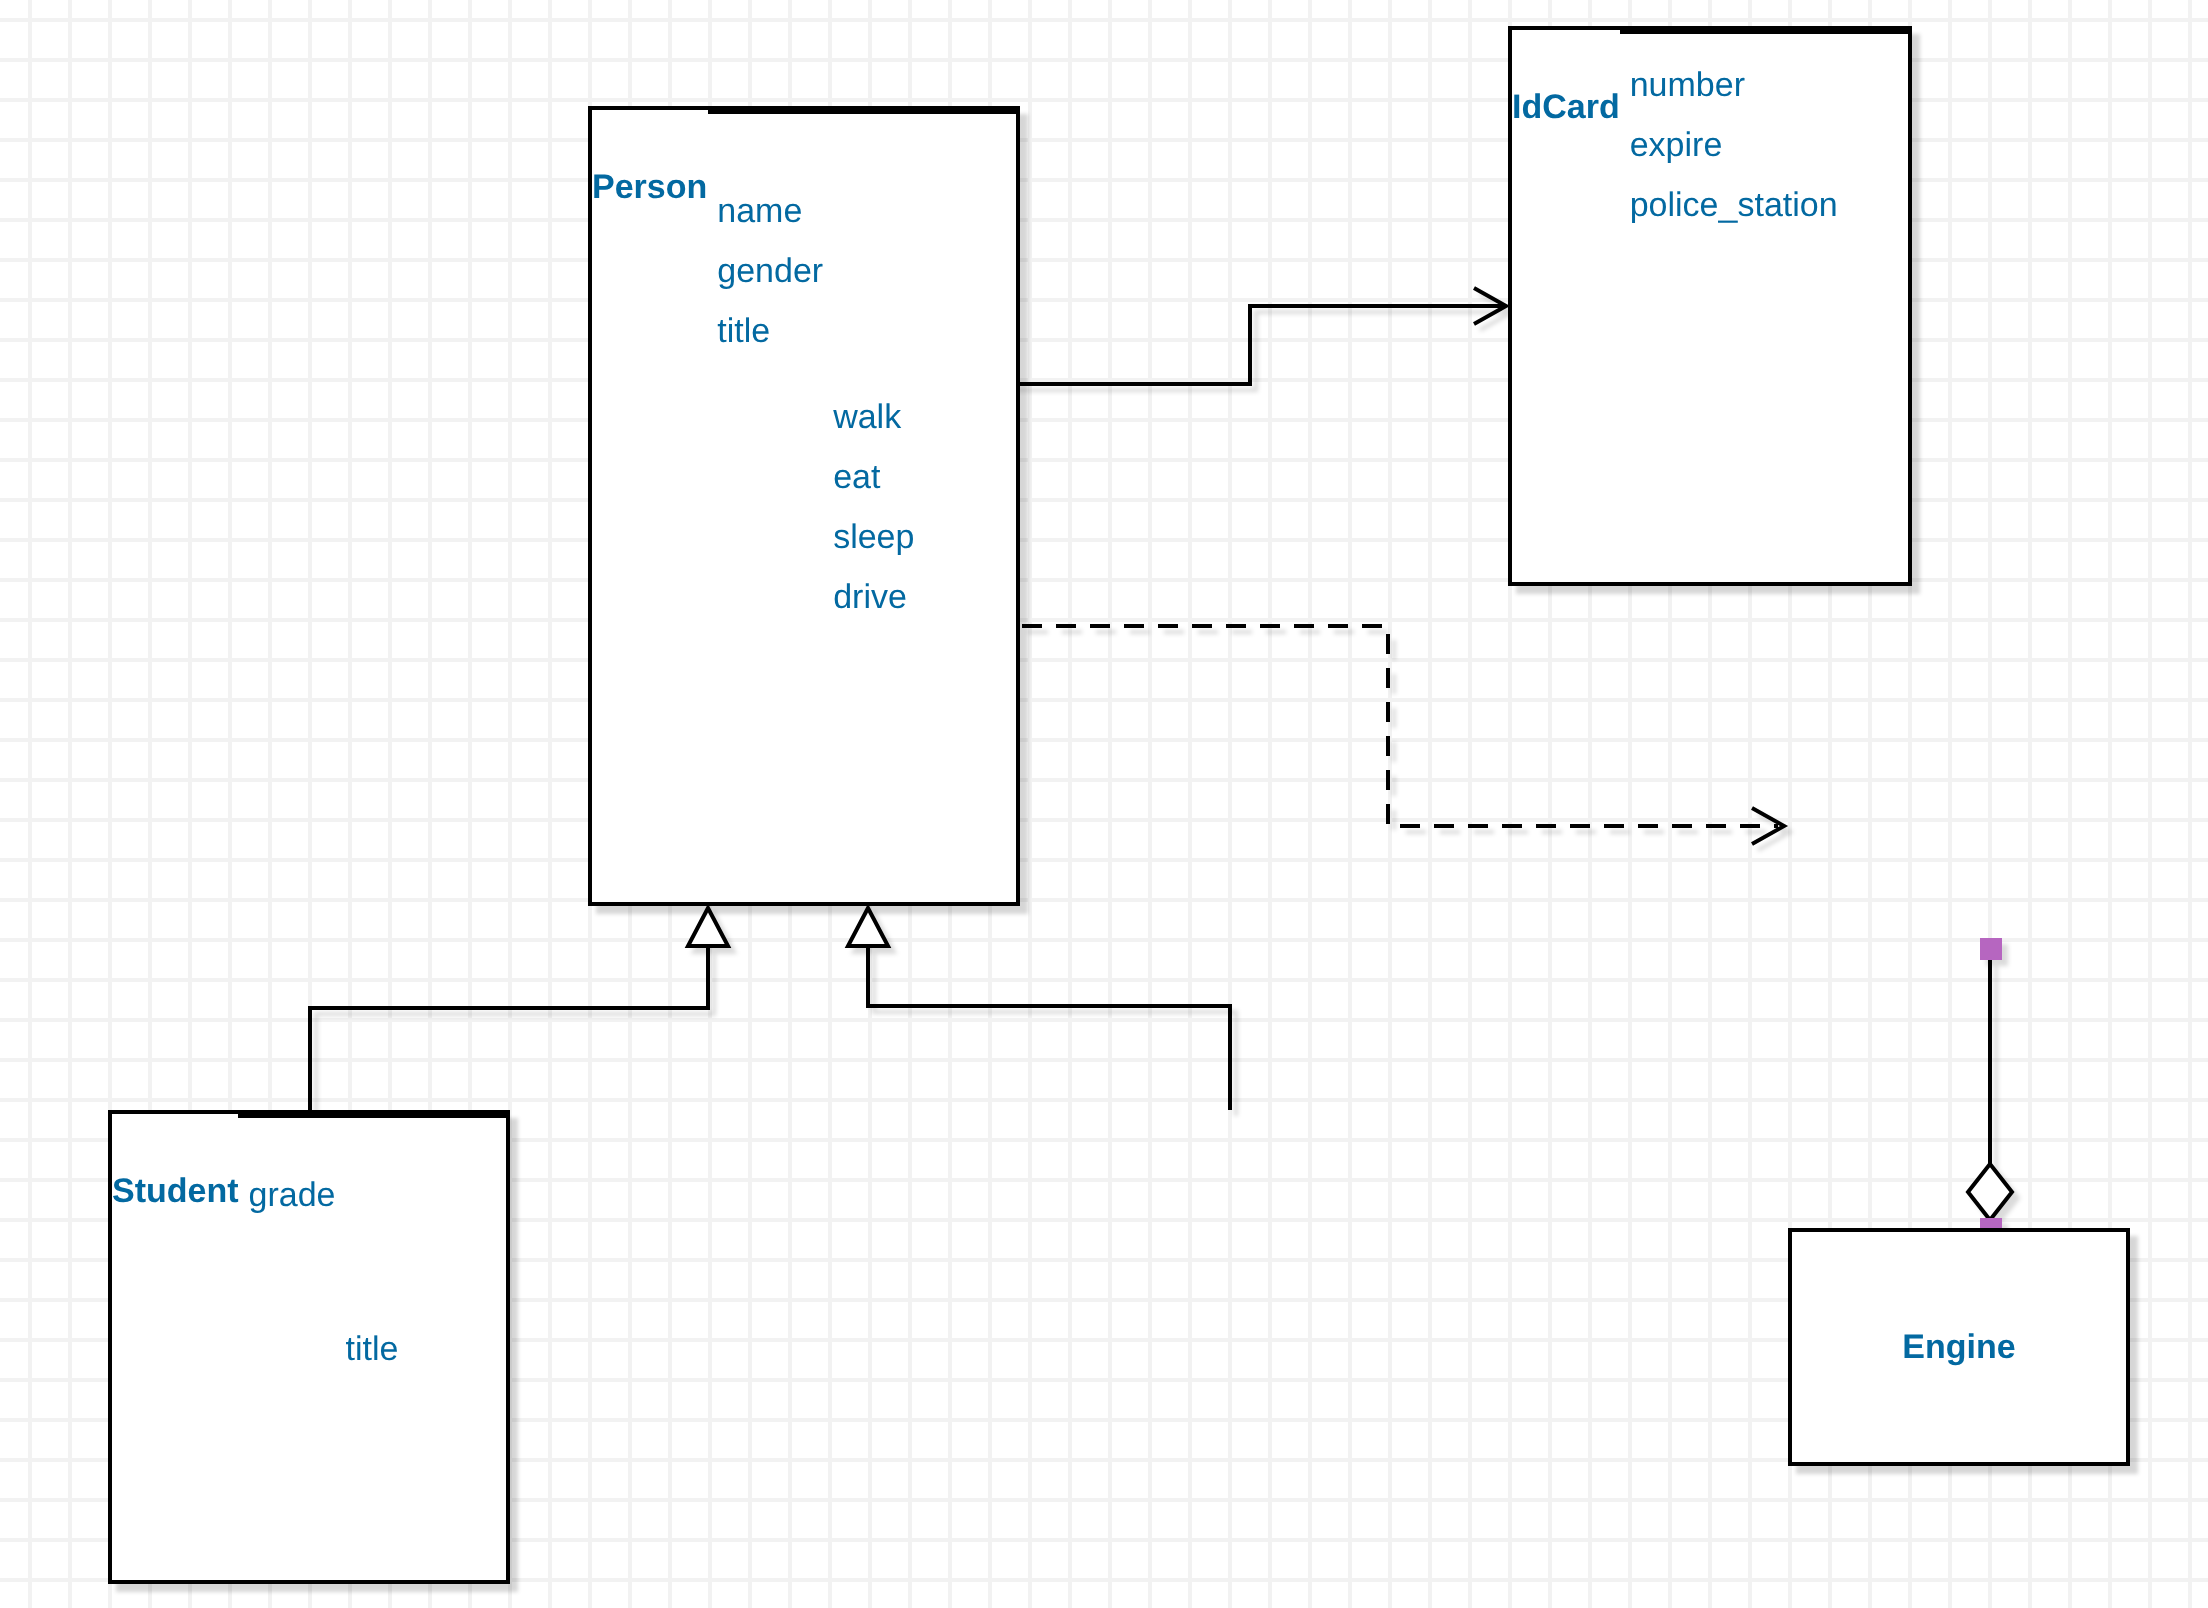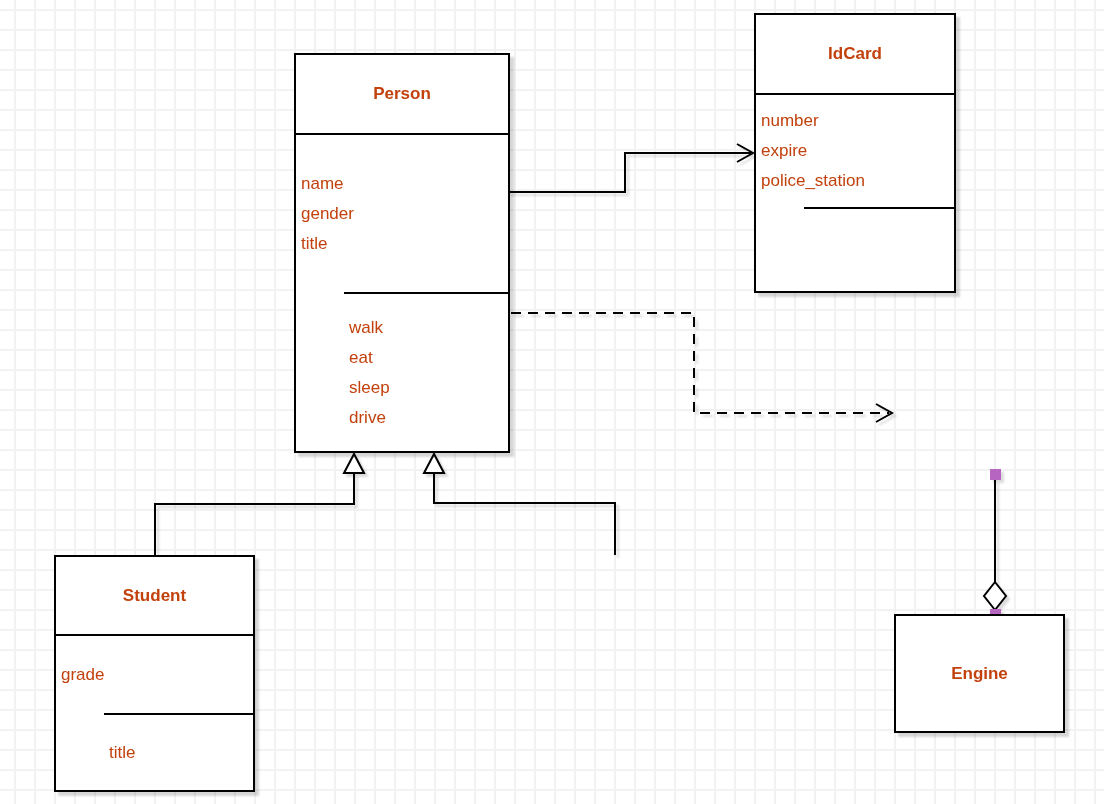--- a/index.html
+++ b/index.html
@@ -16,35 +16,35 @@
       linear-gradient(to bottom,#f2f2f2 2px,transparent 2px);
     background-size:20px 20px;
     background-position:14px 9px;
   }
   svg.edges{position:absolute;left:0;top:0;width:1104px;height:804px;}
   .edge{filter:drop-shadow(3px 3px 1px rgba(0,0,0,0.14));}
   .uml-box{
     position:absolute;box-sizing:border-box;
     background:#ffffff;border:2px solid #000000;
     box-shadow:4px 4px 2px rgba(0,0,0,0.16);
-    display:flex;flex-direction:column;
-    color:#c2410c;
+    display:flex;flex-direction:row;
+    color:#0369a1;
   }
   .uml-title{
     flex:none;display:flex;align-items:center;justify-content:center;
     font-weight:700;font-size:17px;
   }
   .uml-title.fill{flex:1;}
   .uml-sec{
     box-sizing:border-box;border-top:2px solid #000000;
     display:flex;flex-direction:column;justify-content:center;
     padding-left:5px;font-size:17px;line-height:30px;
     white-space:pre-line;
   }
-  .grow{flex:1;margin-left:48px;}
+  .grow{flex:1;}
 </style>
 </head>
 <body>
 
 <div class="canvas">
 
   <svg class="edges" viewBox="0 0 1104 804" xmlns="http://www.w3.org/2000/svg">
 
     <g class="edge" stroke="#000000" stroke-width="2" fill="none">
       <path d="M494,192 L625,192 L625,153 L751,153"></path>

